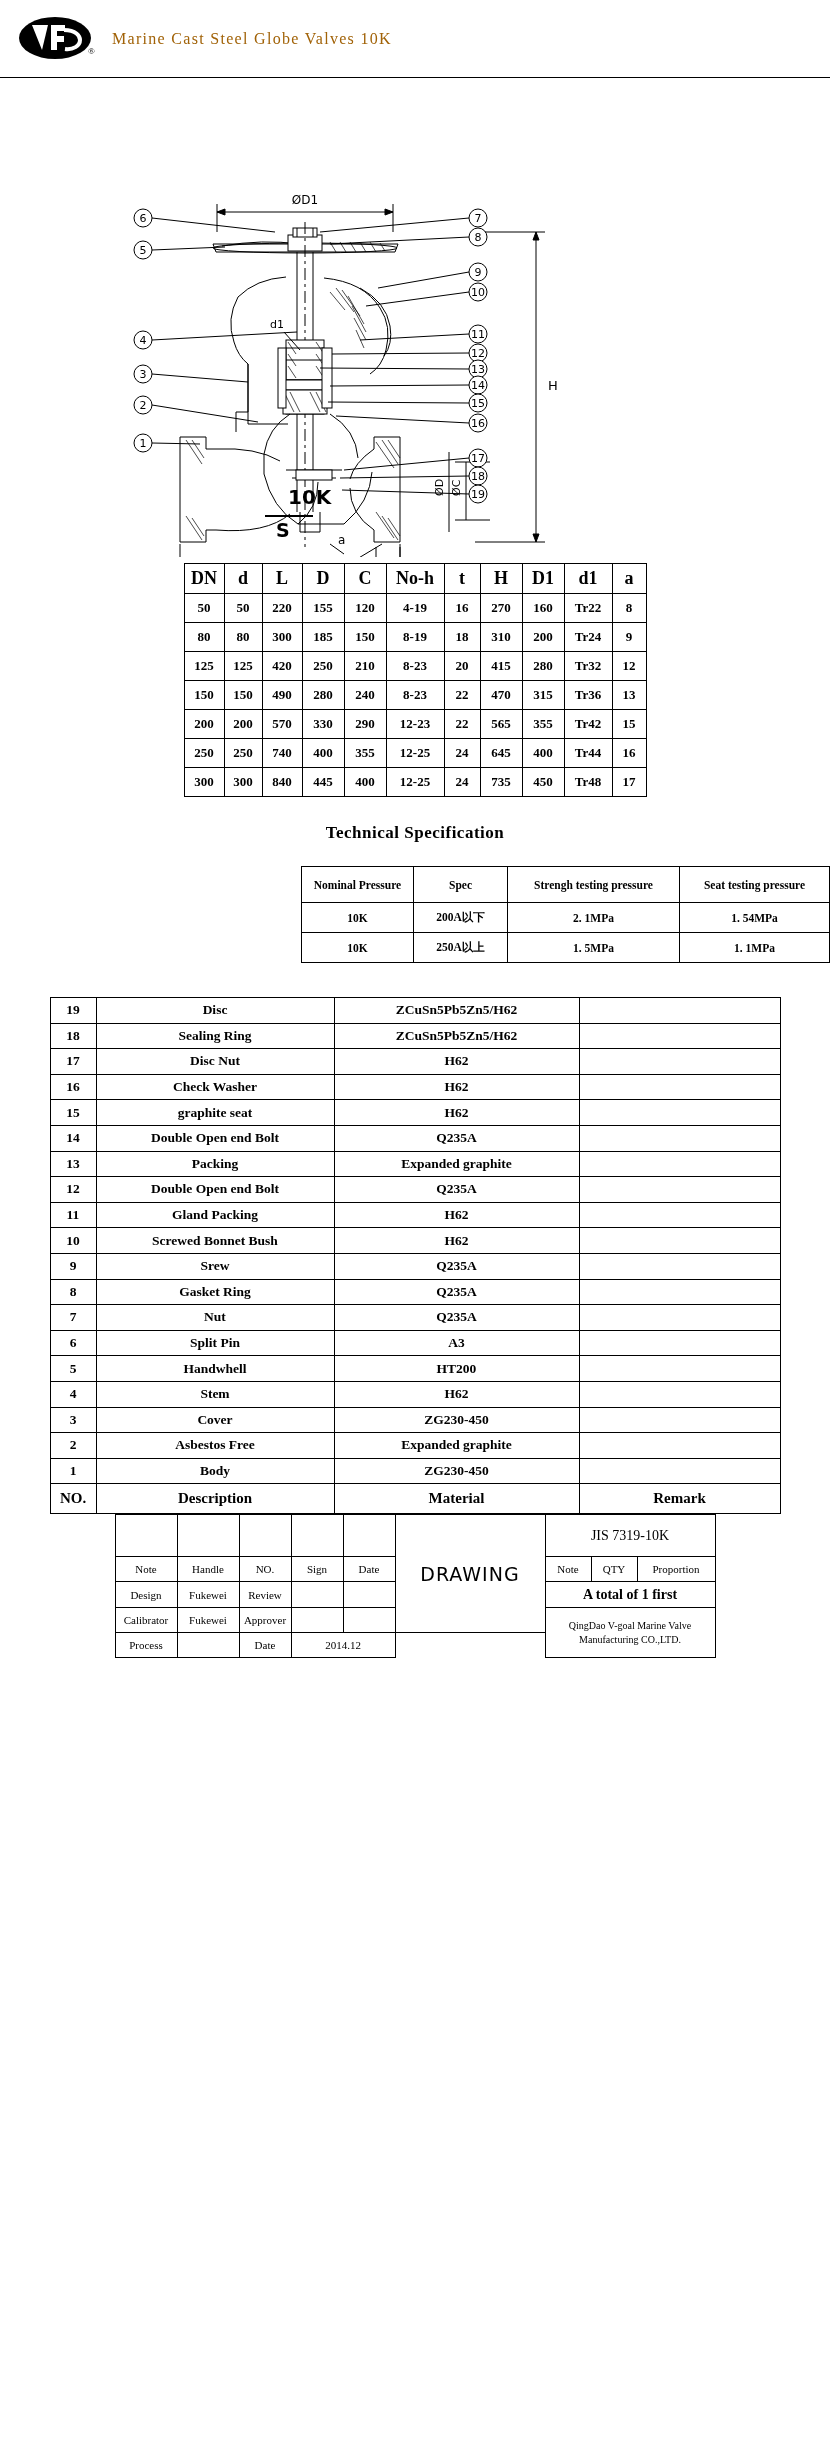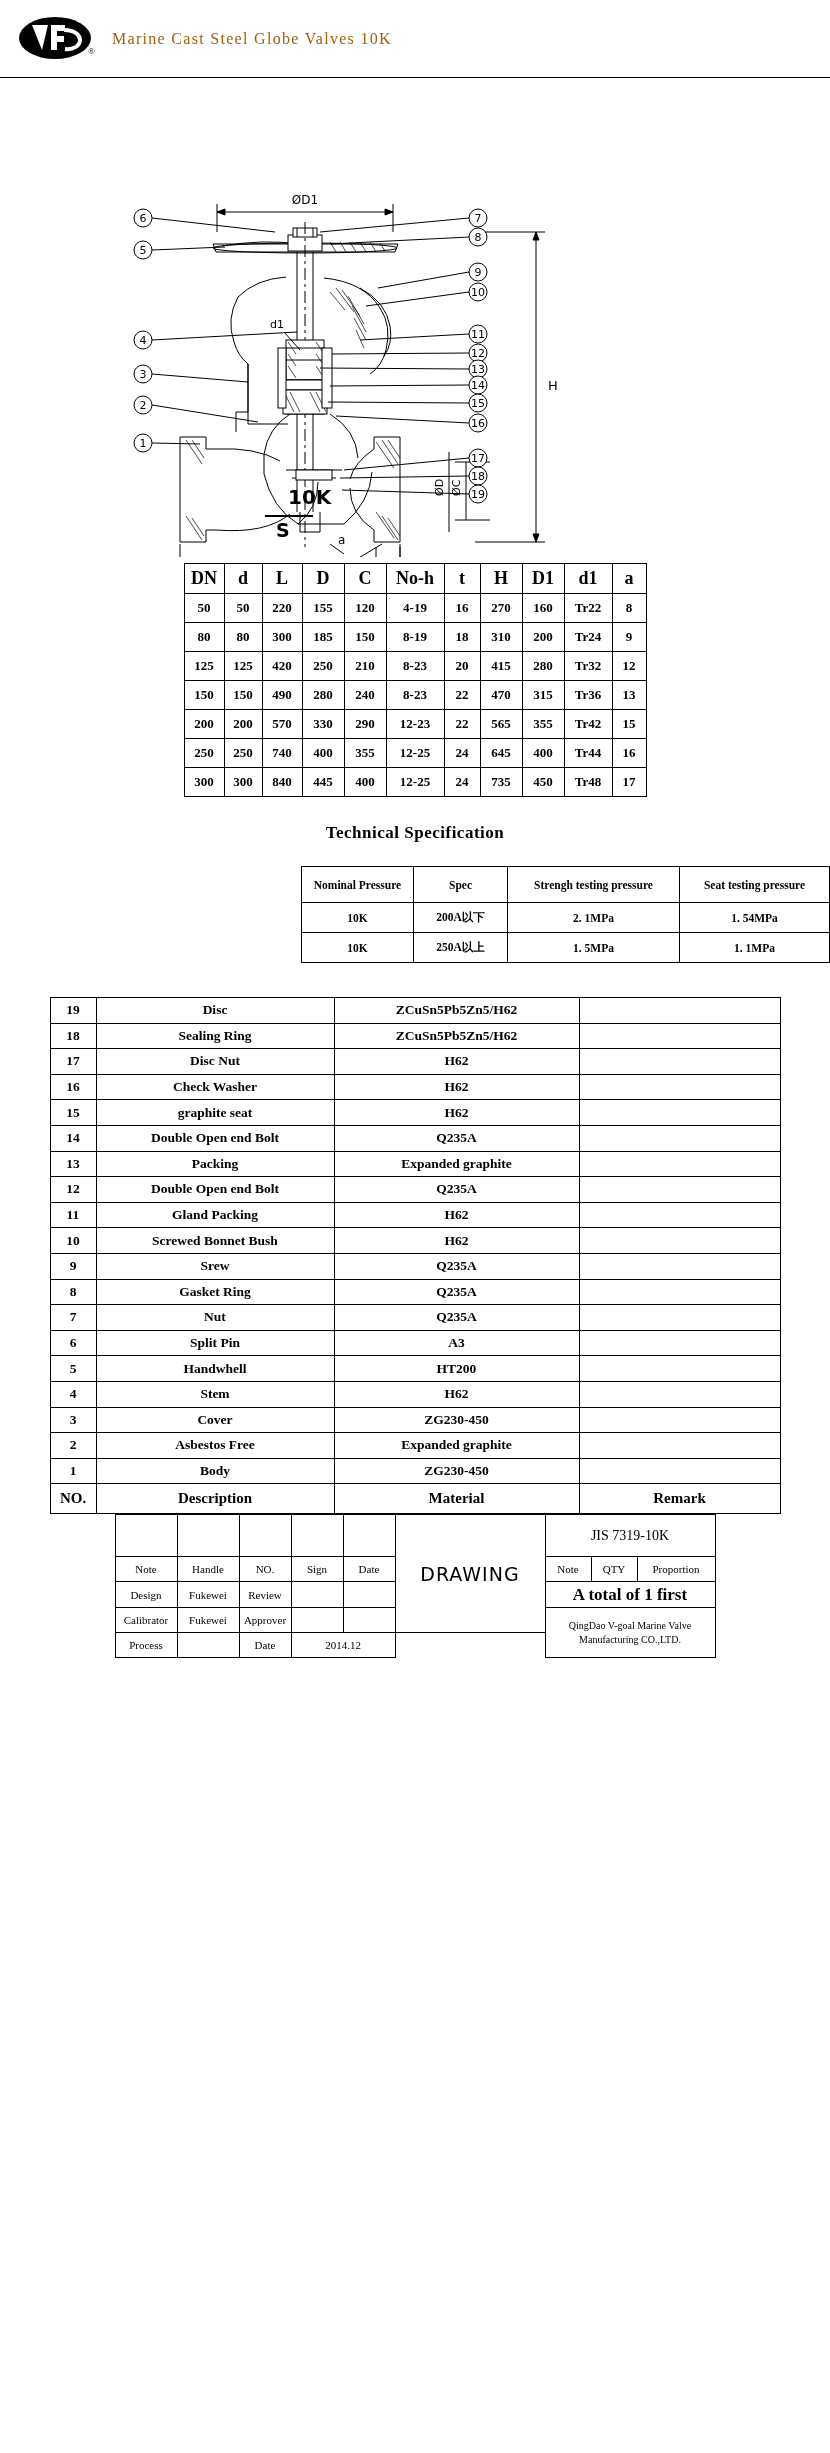--- a/index.html
+++ b/index.html
@@ -112,21 +112,21 @@
   .tb .tb-left { width: 62px; height: 25px; }
   .tb .tb-in { width: 62px; }
   .tb .tb-blank { width: 52px; }
   .tb .tb-drawing {
     width: 150px;
     font-size: 19px;
     letter-spacing: 1px;
     font-family: "DejaVu Sans", sans-serif;
   }
   .tb .tb-std { font-size: 14px; height: 30px; }
-  .tb .tb-total { font-size: 17px; font-weight: bold; height: 26px; }
+  .tb .tb-total { font-size: 14px; font-weight: bold; height: 26px; }
   .tb .tb-company { font-size: 10px; line-height: 1.35; height: 34px; }
   .tb-sub td { height: 24px; }
 </style>
 </head>
 <body>
 
 <div class="header">
   <svg class="logo" viewBox="0 0 74 44">
     <ellipse cx="37" cy="22" rx="36" ry="21" fill="#000"></ellipse>
     <path d="M14 9 L30 9 L24 34 Z" fill="#fff"></path>

